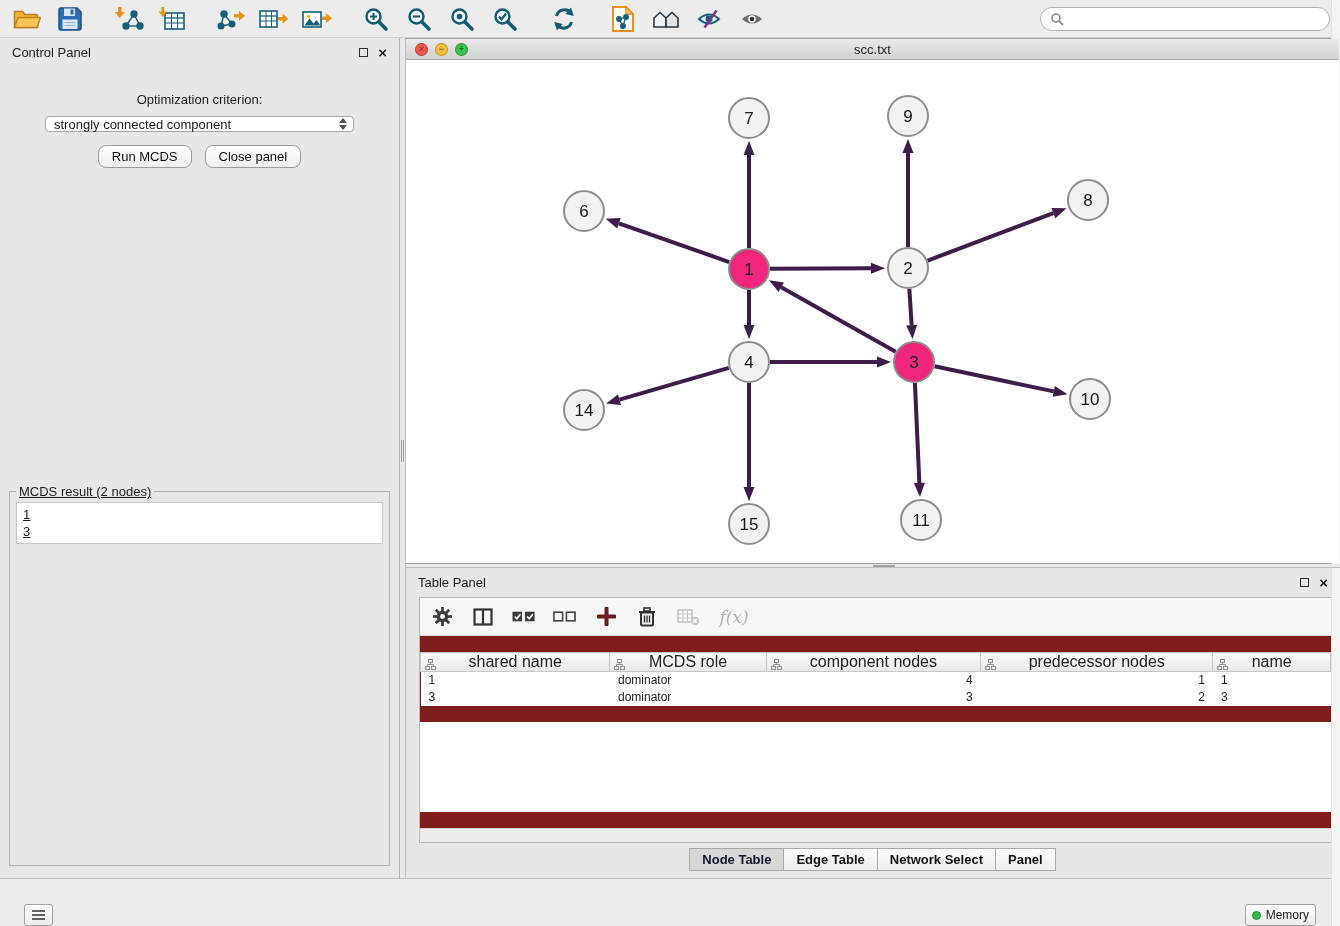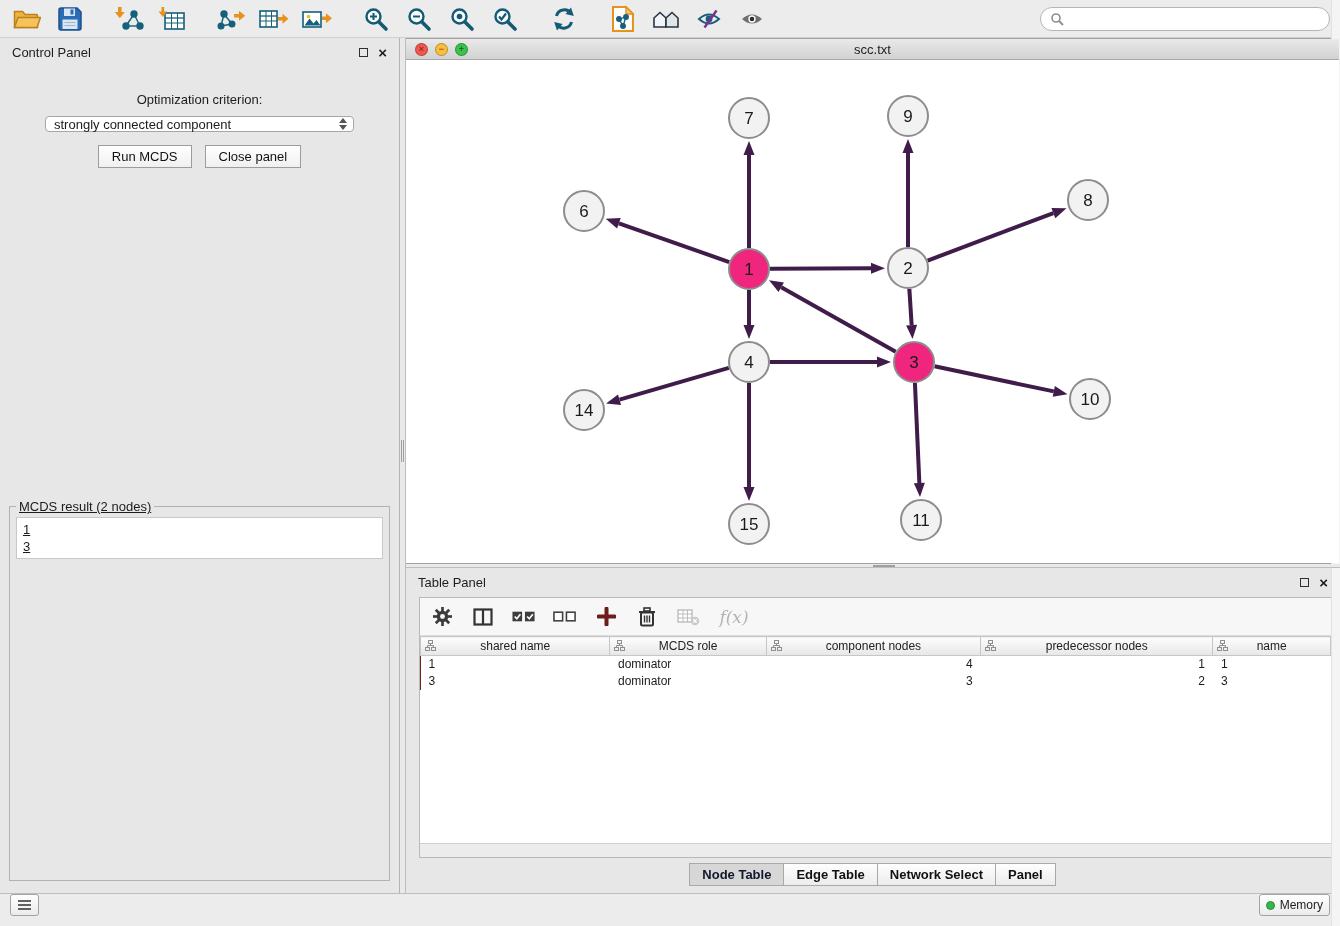--- a/index.html
+++ b/index.html
@@ -39,21 +39,21 @@
   .cp-body { flex:1; display:flex; flex-direction:column; min-height:0; padding-bottom:12px;justify-content:space-between; }
   .opt-label { text-align:center; margin-top:26px; font-size:13px; }
   .combo { width:309px; height:16px; margin:9px auto 0 auto; background:#fff; border:1px solid #a6a6a6;
            border-radius:4px; display:flex; align-items:center; padding-left:8px; font-size:13px; position:relative; }
   .combo-arrows { position:absolute; right:4px; top:0; bottom:0; width:12px; display:flex; flex-direction:column;
                   align-items:center; justify-content:center; gap:2px; }
   .combo-arrows i { width:0; height:0; border-left:4px solid transparent; border-right:4px solid transparent; display:block; }
   .combo-arrows .up { border-bottom:5px solid #555; }
   .combo-arrows .dn { border-top:5px solid #555; }
   .btn-row { display:flex; justify-content:center; gap:13px; margin-top:13px; }
-  .btn { background:linear-gradient(#ffffff,#f0f0f0); border:1px solid #9c9c9c; border-radius:0;
+  .btn { background:linear-gradient(#ffffff,#f0f0f0); border:1px solid #9c9c9c; border-radius:8px;
          padding:3px 13px; font-size:13px; font-family:"Liberation Sans",sans-serif; color:#111; }
   .result-fs { margin:6px 9px 0 9px; margin-top:auto; height:382px; border:1px solid #b2b2b2;
                padding:3px 6px 8px 6px; display:flex; flex-direction:column;text-decoration:underline; }
   .result-fs legend { font-size:13px; padding:0 3px; color:#1c1c1c; }
   .result-area { flex:1; background:#fff; border:1px solid #c9c9c9; position:relative;
                  padding:3px 12px 3px 6px; font-size:13px; line-height:17px; white-space:pre-line; }
   .result-scroll { position:absolute; right:0; top:0; bottom:0; width:9px; background:#f4f4f4; border-left:1px solid #e2e2e2; }
 
   
   .vsplit { width:6px; background:#e9e9e9; border-right:1px solid #bdbdbd; position:relative; }
@@ -76,39 +76,39 @@
   .net-canvas { flex:1; background:#ffffff; position:relative; }
   .net-canvas svg { display:block; }
 
   .hsplit { height:4px; background:#e9e9e9; border-bottom:1px solid #bdbdbd; position:relative; }
   .hsplit .grab { position:absolute; left:50%; top:1px; width:22px; height:2px;
                   border-top:1px solid #9f9f9f; border-bottom:1px solid #9f9f9f; }
 
   
   .tpanel { flex:1; background:#e7e7e7; display:flex; flex-direction:column; min-height:0; }
   .tregion { flex:1; margin:1px 8px 0 13px; border:1px solid #b9b9b9; background:#7f1d1d;
-             display:flex; flex-direction:column; min-height:0; }
+             display:flex; flex-direction:column; min-height:0;gap:16px; }
   .ttoolbar { height:38px; background:#f7f7f7; border-bottom:1px solid #dcdcdc; display:flex; align-items:center;
               padding-left:10px; gap:17px; }
   .tbicon { display:flex; align-items:center; justify-content:center; width:24px; height:24px; }
   .fx { font-family:"DejaVu Serif",serif; font-style:italic; color:#b3b3b3; font-size:17px; }
   table.dt { border-collapse:collapse; }
-  table.dt th { position:relative; font-weight:normal; font-size:12px; color:#222; height:19px;
+  table.dt th { position:relative; font-weight:normal; font-size:16px; color:#222; height:19px;
                 background:linear-gradient(#fdfdfd,#e7e7e7); border:1px solid #c7c7c7; text-align:center; padding:0 4px; }
   table.dt th .col-icon { position:absolute; left:4px; top:3px; }
   table.dt td { font-size:12px; height:17px; padding:0 8px; background:#fff; }
   .tfill { flex:1; background:#fff; }
   .tscroll { height:14px; background:#ececec; border-top:1px solid #cfcfcf; }
   .bt-tabs { display:flex; justify-content:center; margin:5px 0 7px 0; }
   .bt-tab { border:1px solid #a9a9a9; background:linear-gradient(#fefefe,#ececec); margin-left:-1px;
             padding:3px 12px; font-size:13px; font-weight:bold; color:#111; }
   .bt-tab.active { background:#d7d7d7; color:#0f172a; }
 
   
-  .statusbar { height:33px; background:#ececec; border-top:1px solid #bdbdbd; display:flex; align-items:flex-start; padding:0 10px; }
+  .statusbar { height:48px; background:#ececec; border-top:1px solid #bdbdbd; display:flex; align-items:flex-end; padding:0 24px; }
   .sbtn { background:linear-gradient(#ffffff,#ebebeb); border:1px solid #a3a3a3; border-radius:3px;
           height:22px; display:flex; align-items:center; justify-content:center; padding:0 6px; gap:5px; font-size:12px; }
   .memdot { width:9px; height:9px; border-radius:50%; background:#35b54a; border:1px solid #23913a; display:inline-block; }
 </style>
 </head>
 <body>
 
 <div class="app">
 
 

